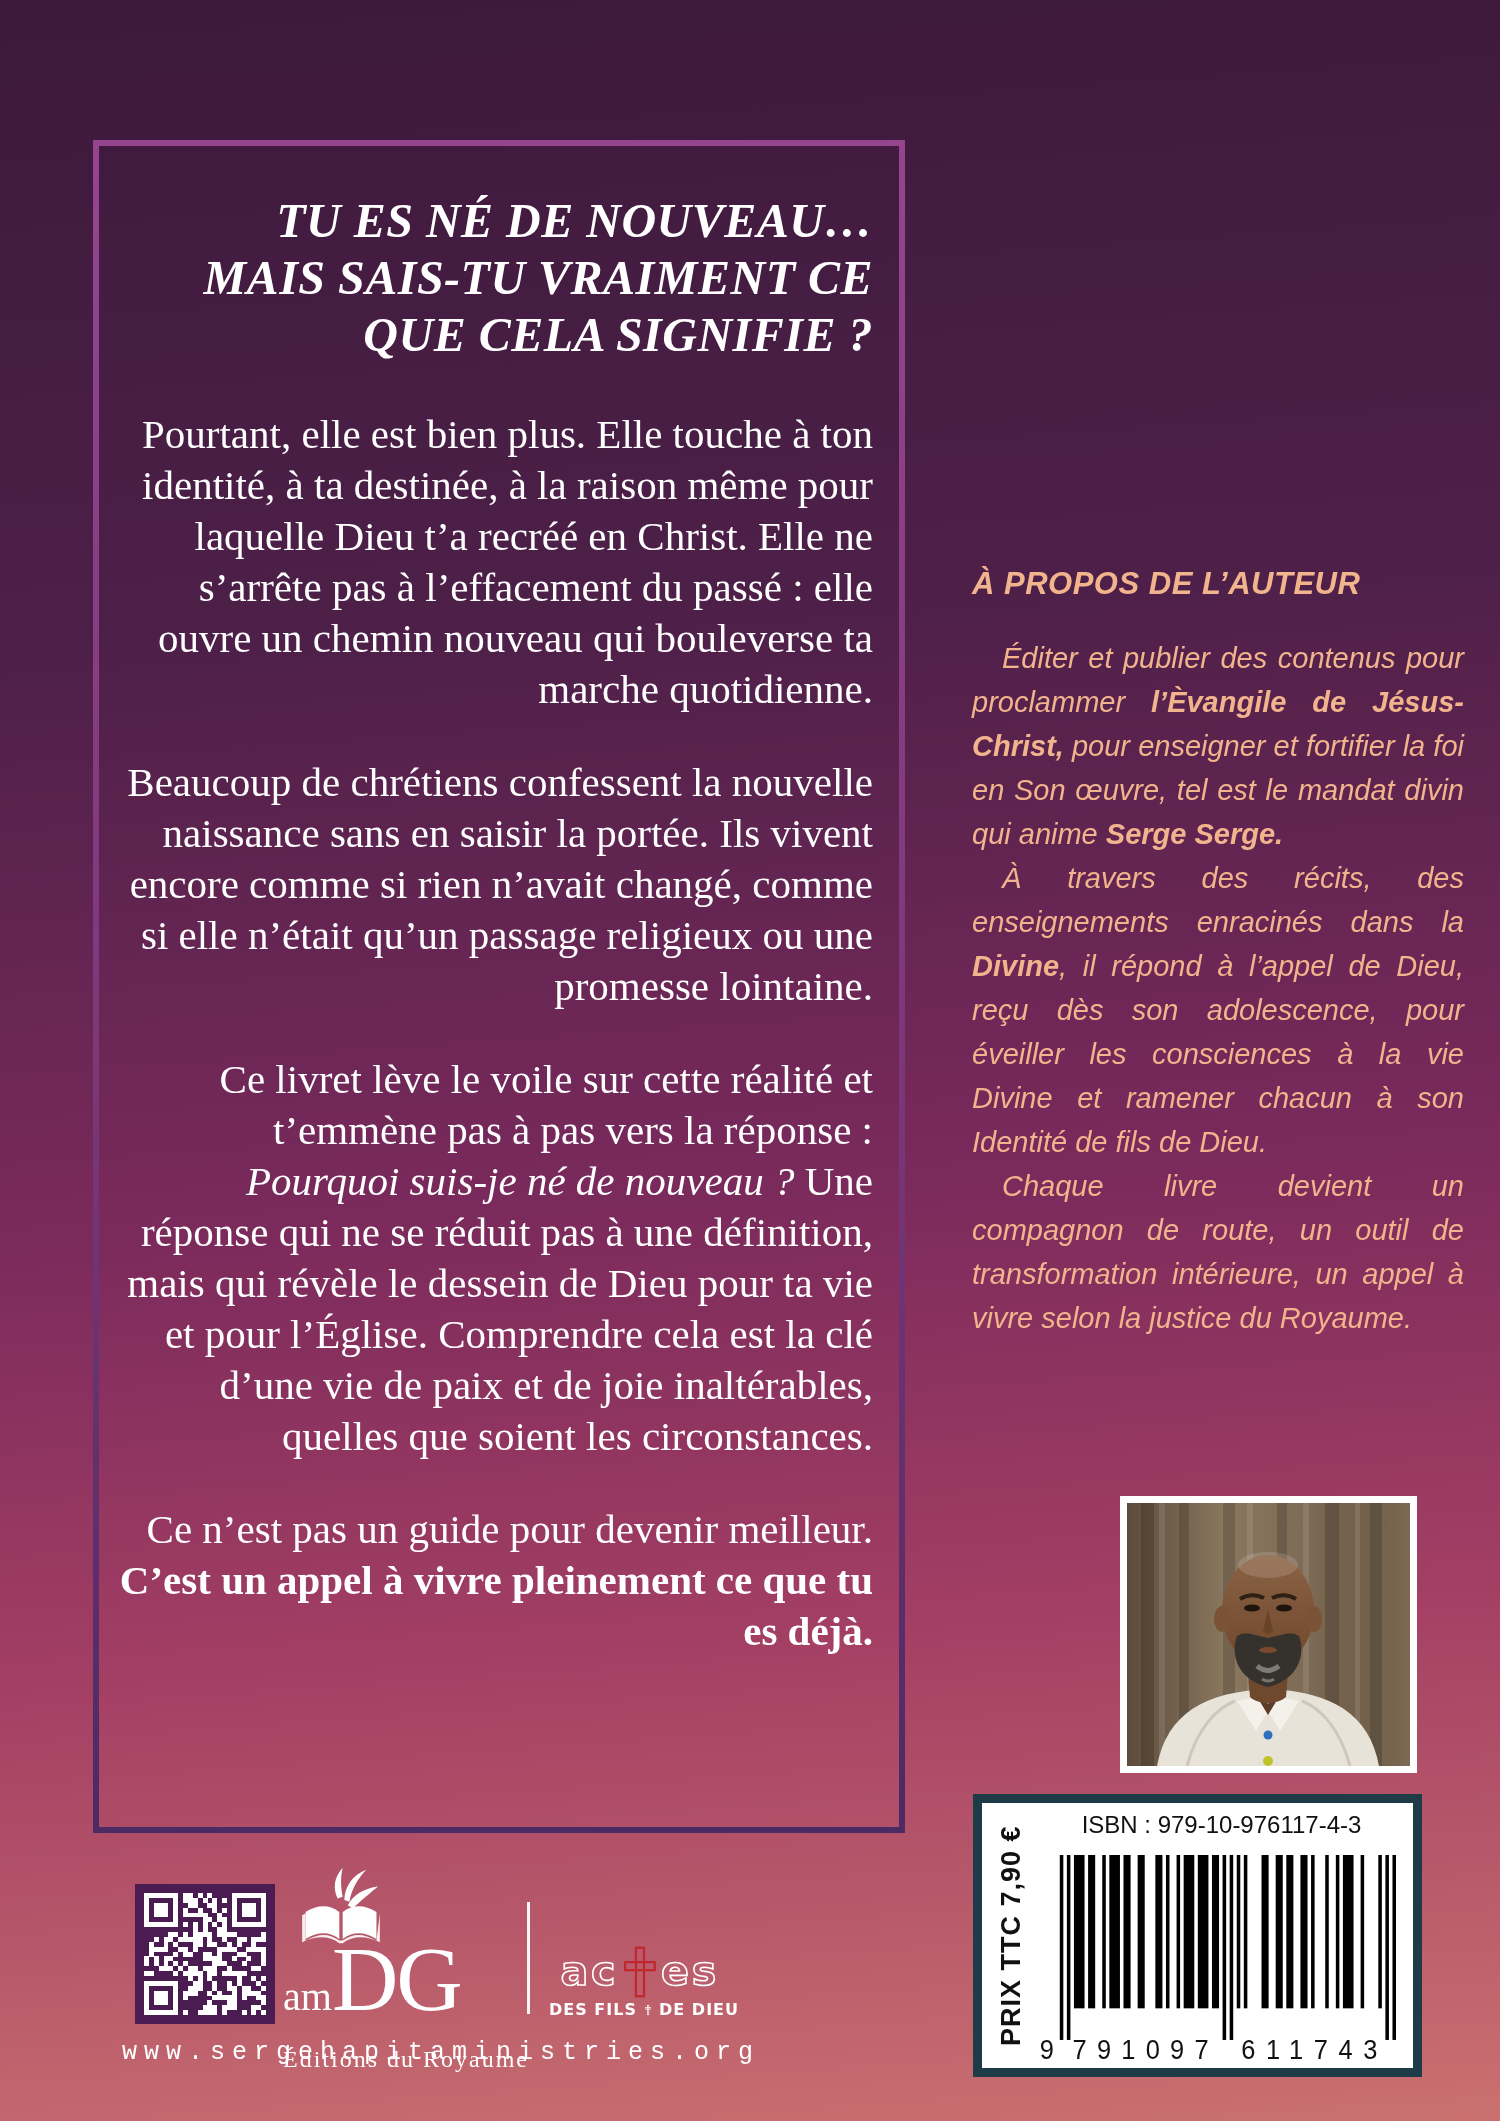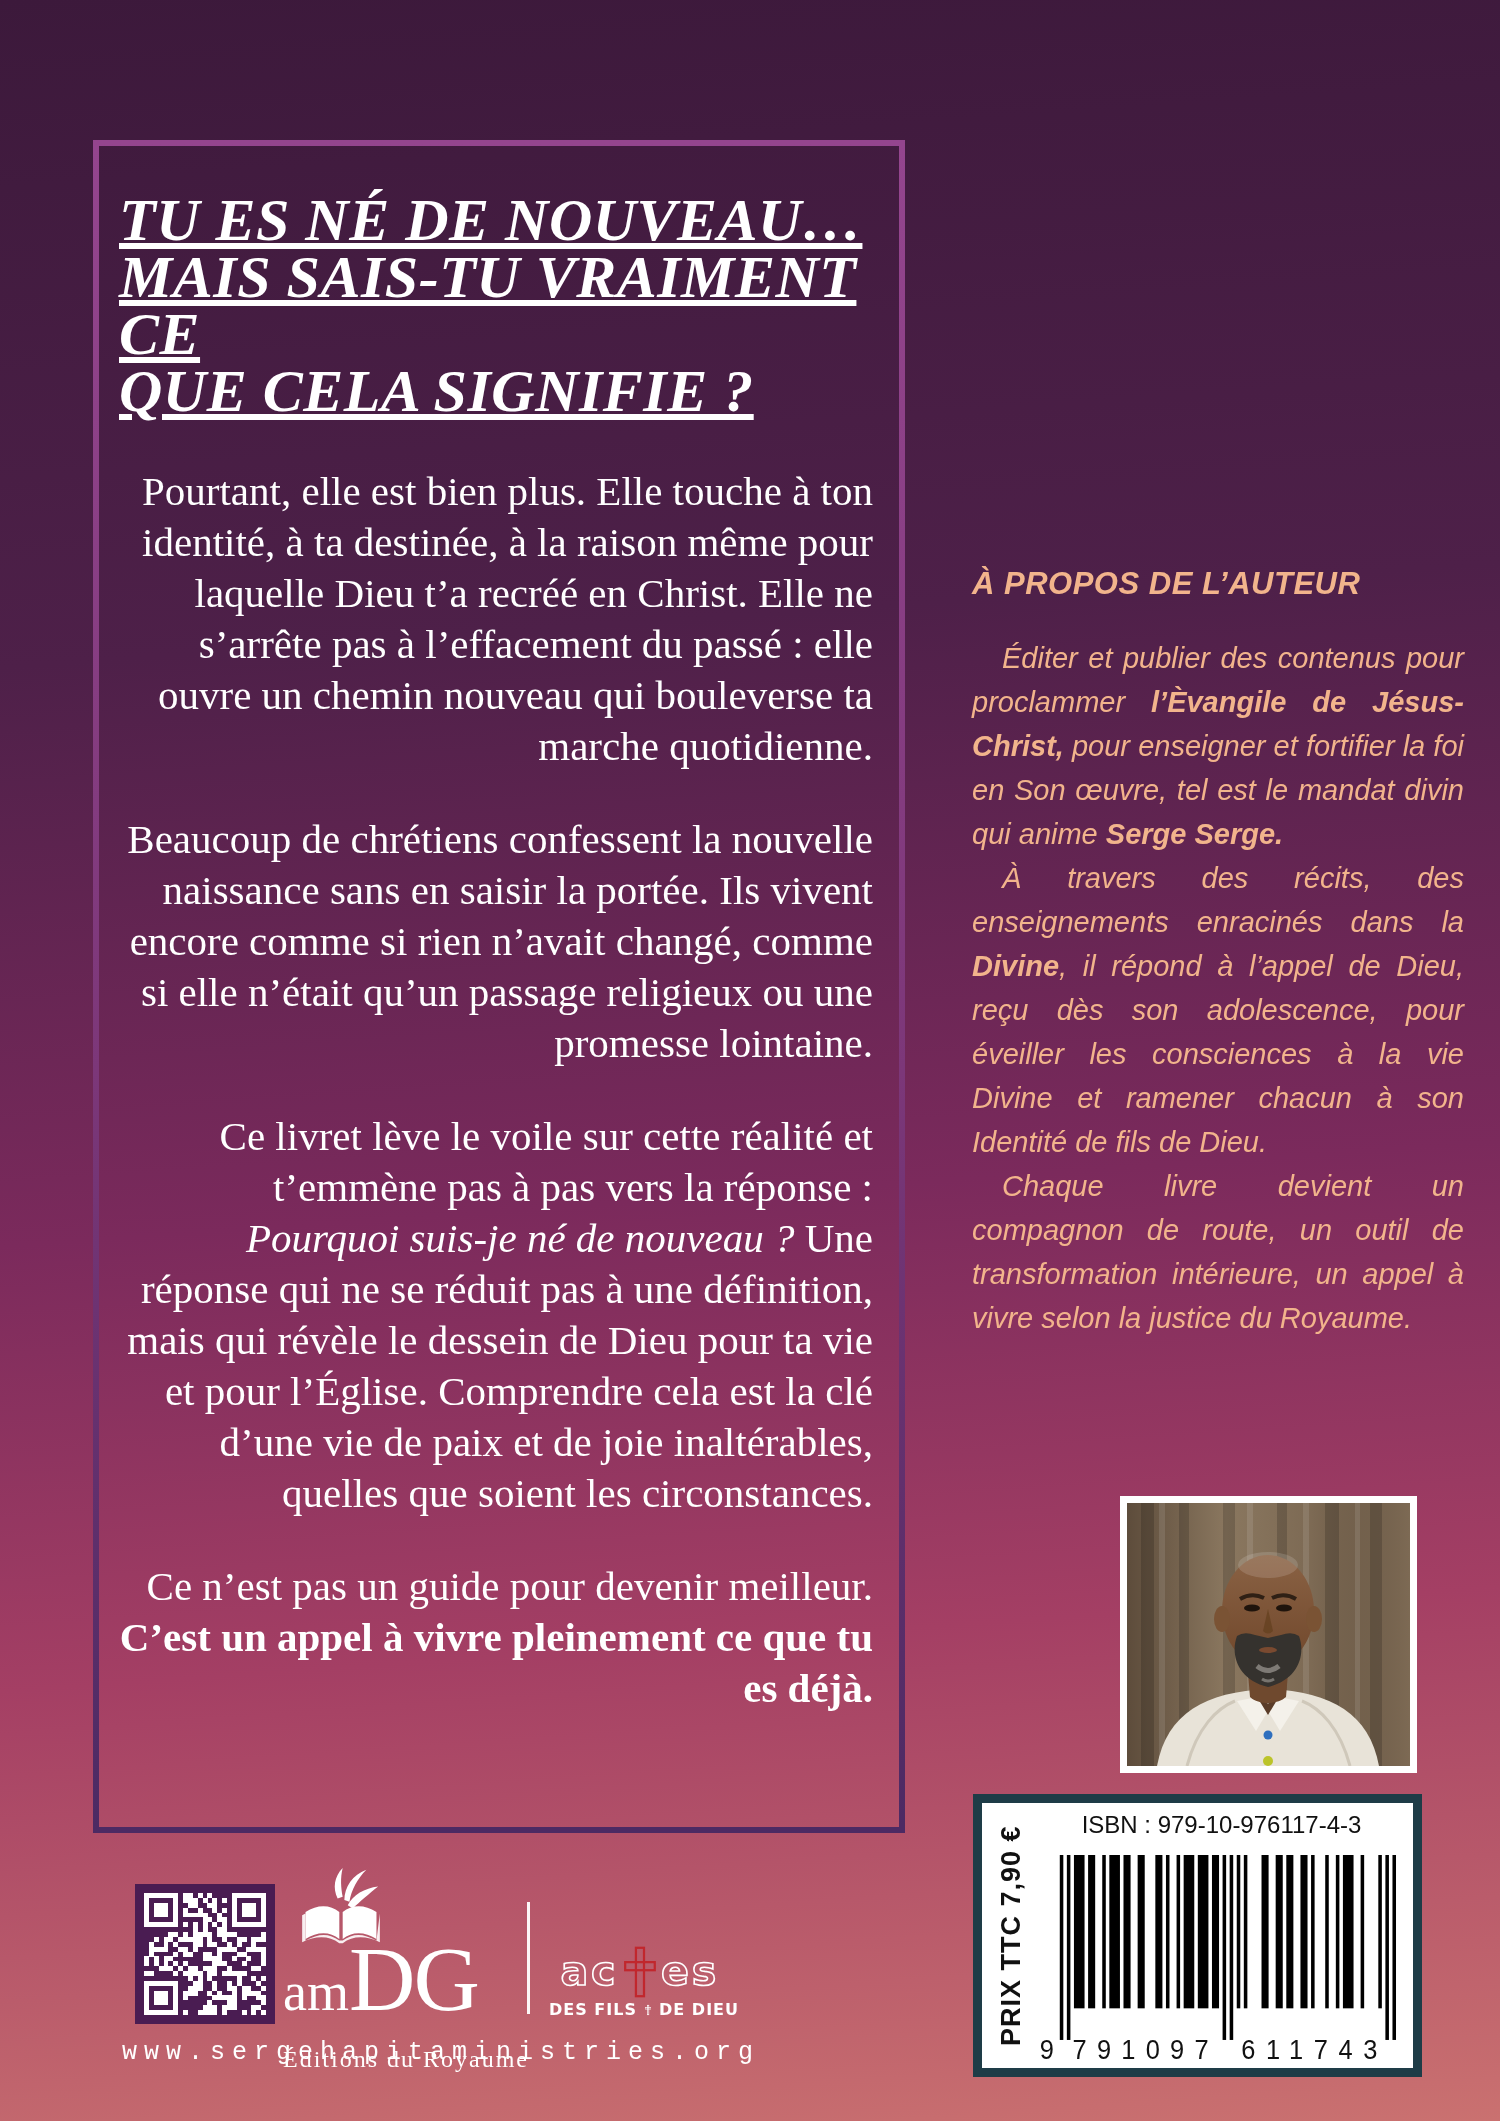--- a/index.html
+++ b/index.html
@@ -16,24 +16,23 @@
   .abs{position:absolute;}
 
   
   .frame{
     left:93px;top:140px;width:812px;height:1693px;box-sizing:border-box;
     border:6px solid;
     border-image:linear-gradient(180deg,var(--frame_border_top) 0%,#7c3779 55%,var(--frame_border_bottom) 100%) 1;
     padding:46px 26px 0 20px;overflow:hidden;
   }
   .syn-title{
-    margin:0 0 46px 0;text-align:left;color:var(--body_text);
-    font-style:italic;font-weight:bold;font-size:60px;line-height:57px;
+    margin:0 0 46px 0;text-align:right;color:var(--body_text);
+    font-style:italic;font-weight:bold;font-size:48px;line-height:57px;
     letter-spacing:0.5px;
-    text-decoration:underline;
   }
   .syn-title span{display:block;}
   .frame p{
     margin:0 0 42px 0;text-align:right;color:var(--body_text);
     font-size:41px;line-height:51px;
   }
   .frame p .b{font-weight:bold;}
   .frame p .i{font-style:italic;text-align:right;}
 
   
@@ -81,21 +80,21 @@
   .qr{
     left:135px;top:1884px;width:140px;height:140px;box-sizing:border-box;
     background:var(--qr_purple);padding:9px;
   }
   .qr svg{display:block;width:100%;height:100%;}
 
   
   .amdg{left:283px;top:1868px;width:230px;color:#fff;text-align:left;}
   .amdg .book{display:block;width:96px;height:76px;margin-left:10px;}
   .amdg-name{line-height:70px;white-space:nowrap;}
-  .amdg-name .am{font-size:54px;font-family:"Liberation Serif",serif;}
+  .amdg-name .am{font-size:40px;font-family:"Liberation Serif",serif;}
   .amdg-name .dg{font-size:92px;font-family:"Liberation Serif",serif;letter-spacing:-2px;}
   .amdg-tagline{
     margin-top:6px;font-family:"Liberation Serif",serif;font-size:24px;
     letter-spacing:2px;white-space:nowrap;
   }
   .logo-divider{left:527px;top:1902px;width:3px;height:112px;background:#fff;opacity:.95;}
   .actes{left:549px;top:1946px;width:190px;color:#fff;}
   .actes svg{display:block;width:190px;height:52px;}
   .actes-sub{
     margin-top:2px;display:flex;gap:8px;

